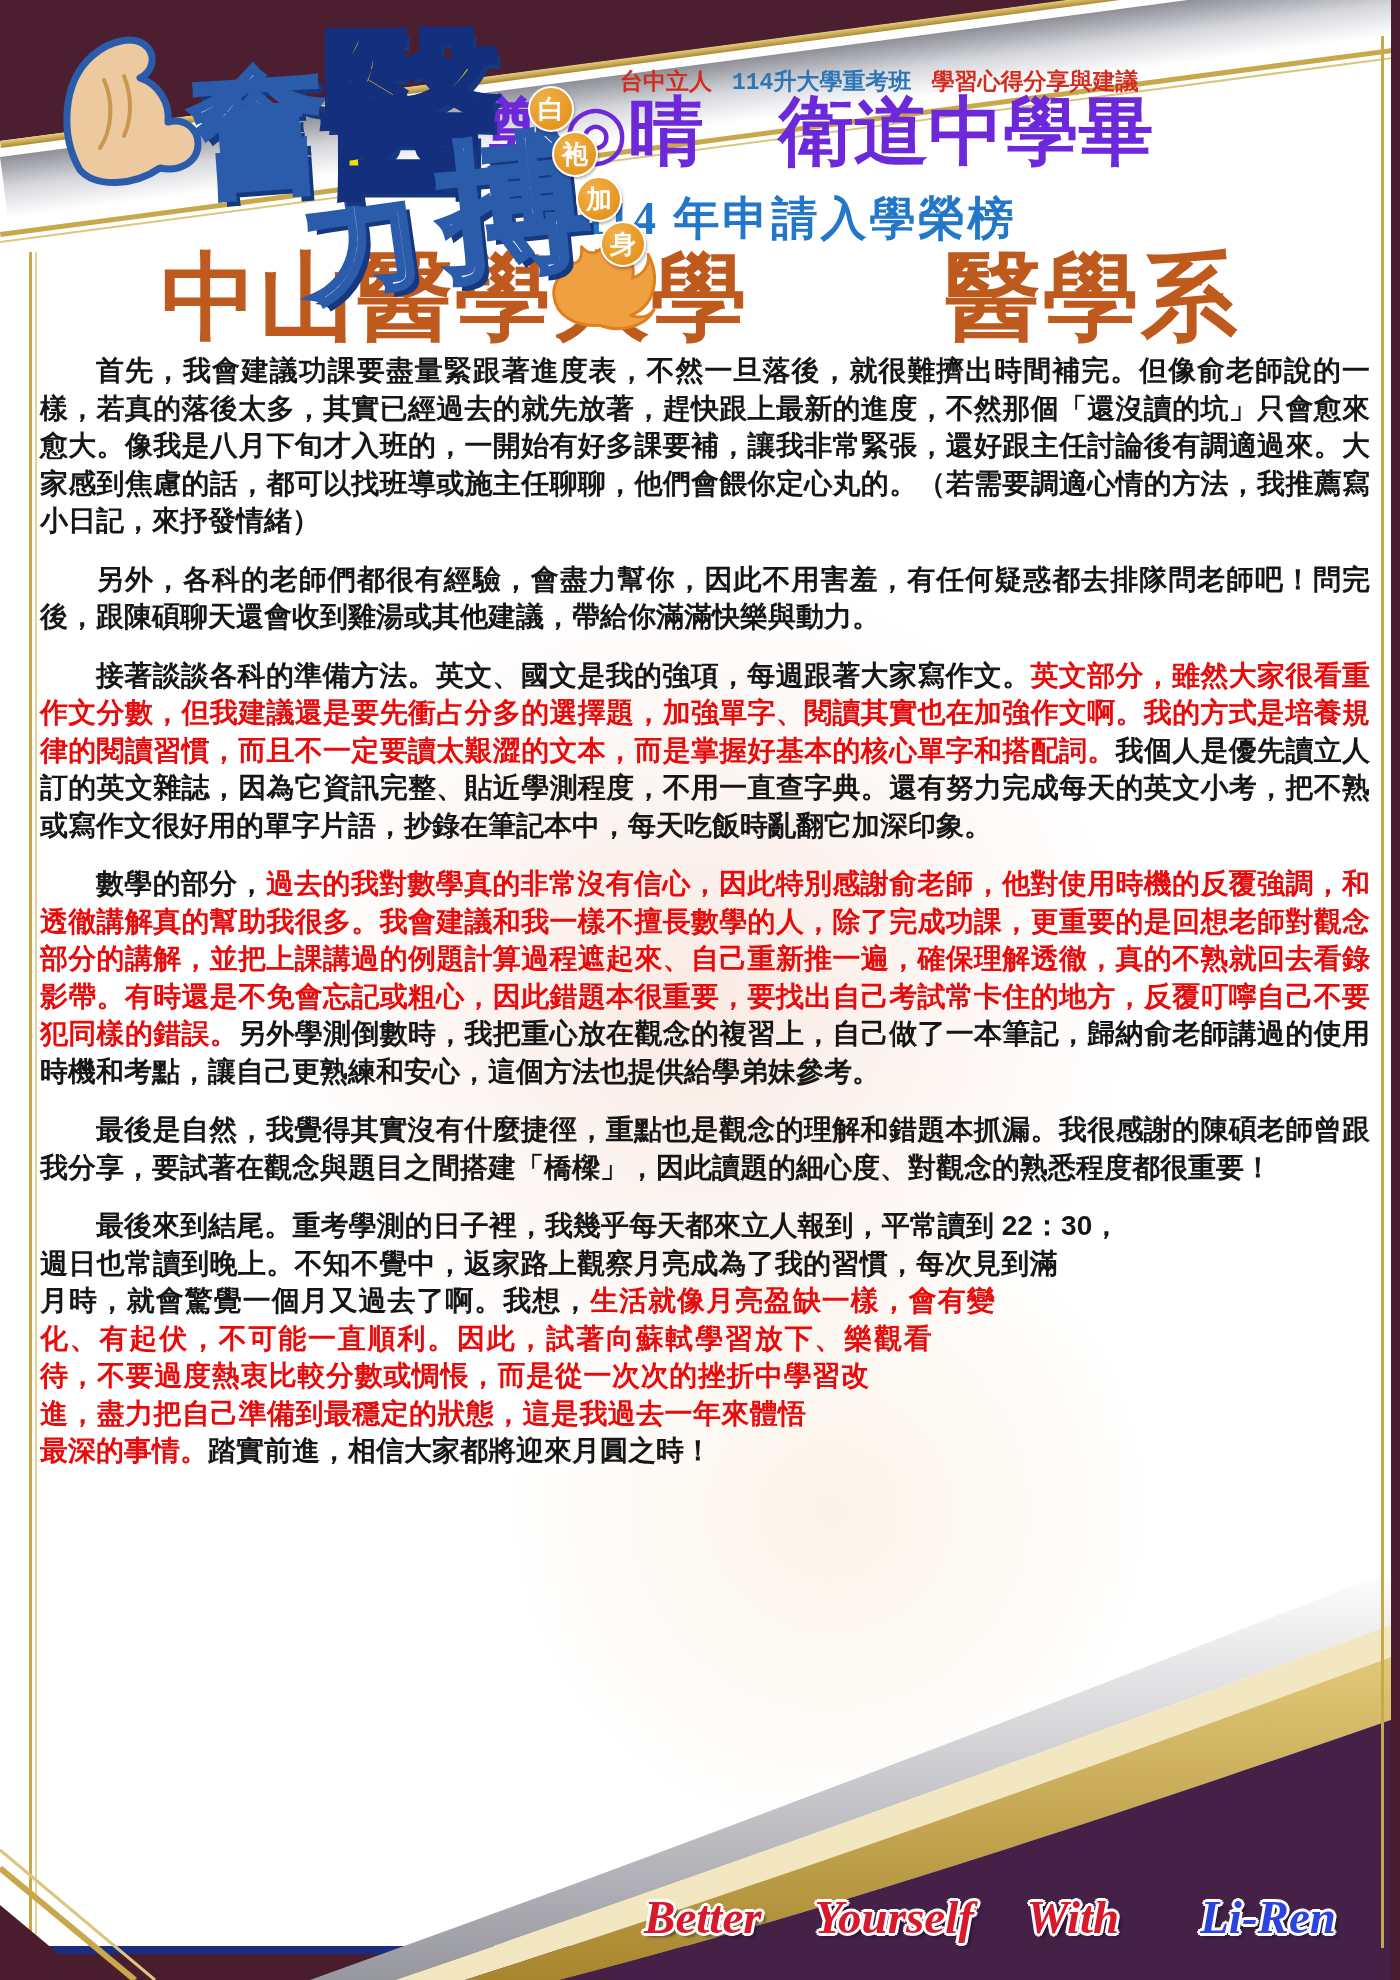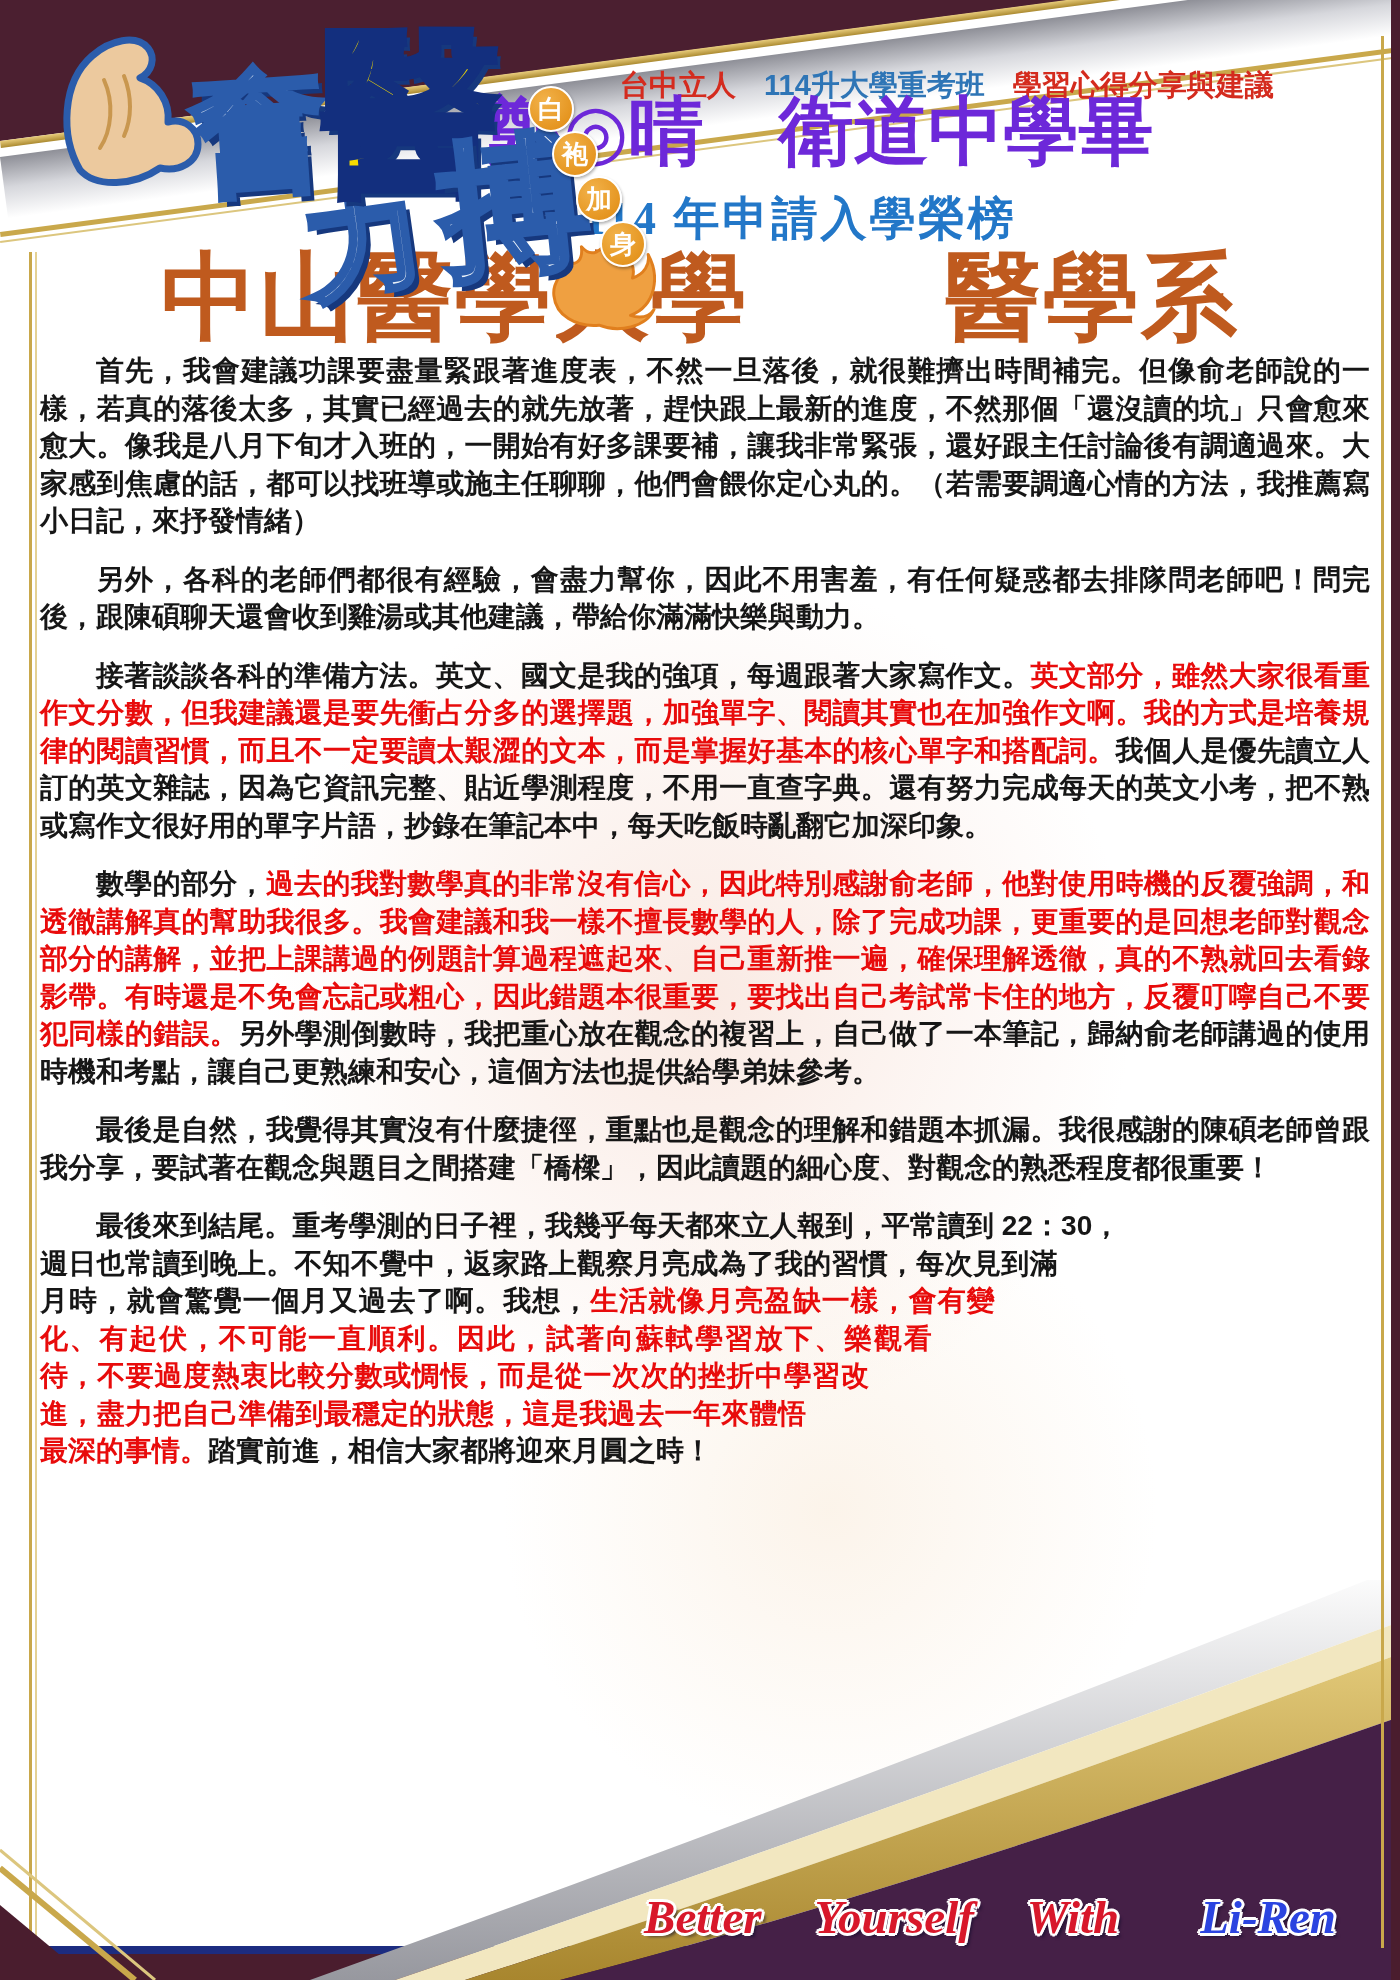--- a/index.html
+++ b/index.html
@@ -38,22 +38,22 @@
   .lc4{left:440px;top:132px;font-size:148px;transform:rotate(-6deg);}
   .badge{position:absolute;width:42px;height:42px;border-radius:50%;
          background:radial-gradient(circle at 35% 30%,#f2b24a,#e08a10);
          color:#fff;font-weight:bold;font-size:26px;line-height:42px;text-align:center;
          border:2px solid #fff;box-shadow:1px 2px 3px rgba(0,0,0,.3);}
   .bd1{left:528px;top:86px;} .bd2{left:552px;top:131px;} .bd3{left:576px;top:176px;} .bd4{left:600px;top:221px;}
   .arm-svg{position:absolute;left:52px;top:18px;}
   .flame-svg{position:absolute;left:548px;top:232px;z-index:-1;}
 
   
-  .topline{left:620px;top:66px;display:flex;gap:28px;font-size:29px;font-weight:bold;z-index:2;}
-  .topline .t-red{color:#d42b1e;} .topline .t-blue{color:#2e75b6;}
+  .topline{left:620px;top:66px;display:flex;gap:20px;font-size:23px;font-weight:bold;z-index:2;}
+  .topline .t-red{color:#d42b1e;} .topline .t-blue{color:#2e75b6;font-family:Liberation Mono, monospace;}
   .student-name{left:488px;top:94px;width:900px;font-family:"Liberation Serif","DejaVu Serif",serif;
         font-weight:bold;font-size:75px;color:#6d28d9;white-space:nowrap;z-index:2;line-height:1;}
   .honor{left:500px;top:196px;width:600px;text-align:center;font-family:"Liberation Serif","DejaVu Serif",serif;
         font-weight:bold;font-size:46px;color:#2277c8;letter-spacing:3px;z-index:2;white-space:nowrap;line-height:1;}
   .result{left:50px;top:250px;width:1300px;text-align:center;font-family:"Liberation Serif","DejaVu Serif",serif;
         font-weight:bold;font-size:96px;color:#bf5a1e;letter-spacing:2px;z-index:2;white-space:nowrap;line-height:1;}
 
   
   .essay{left:40px;top:352px;width:1330px;font-size:28px;line-height:37.5px;font-weight:bold;
          color:#161616;text-align:justify;z-index:2;}

